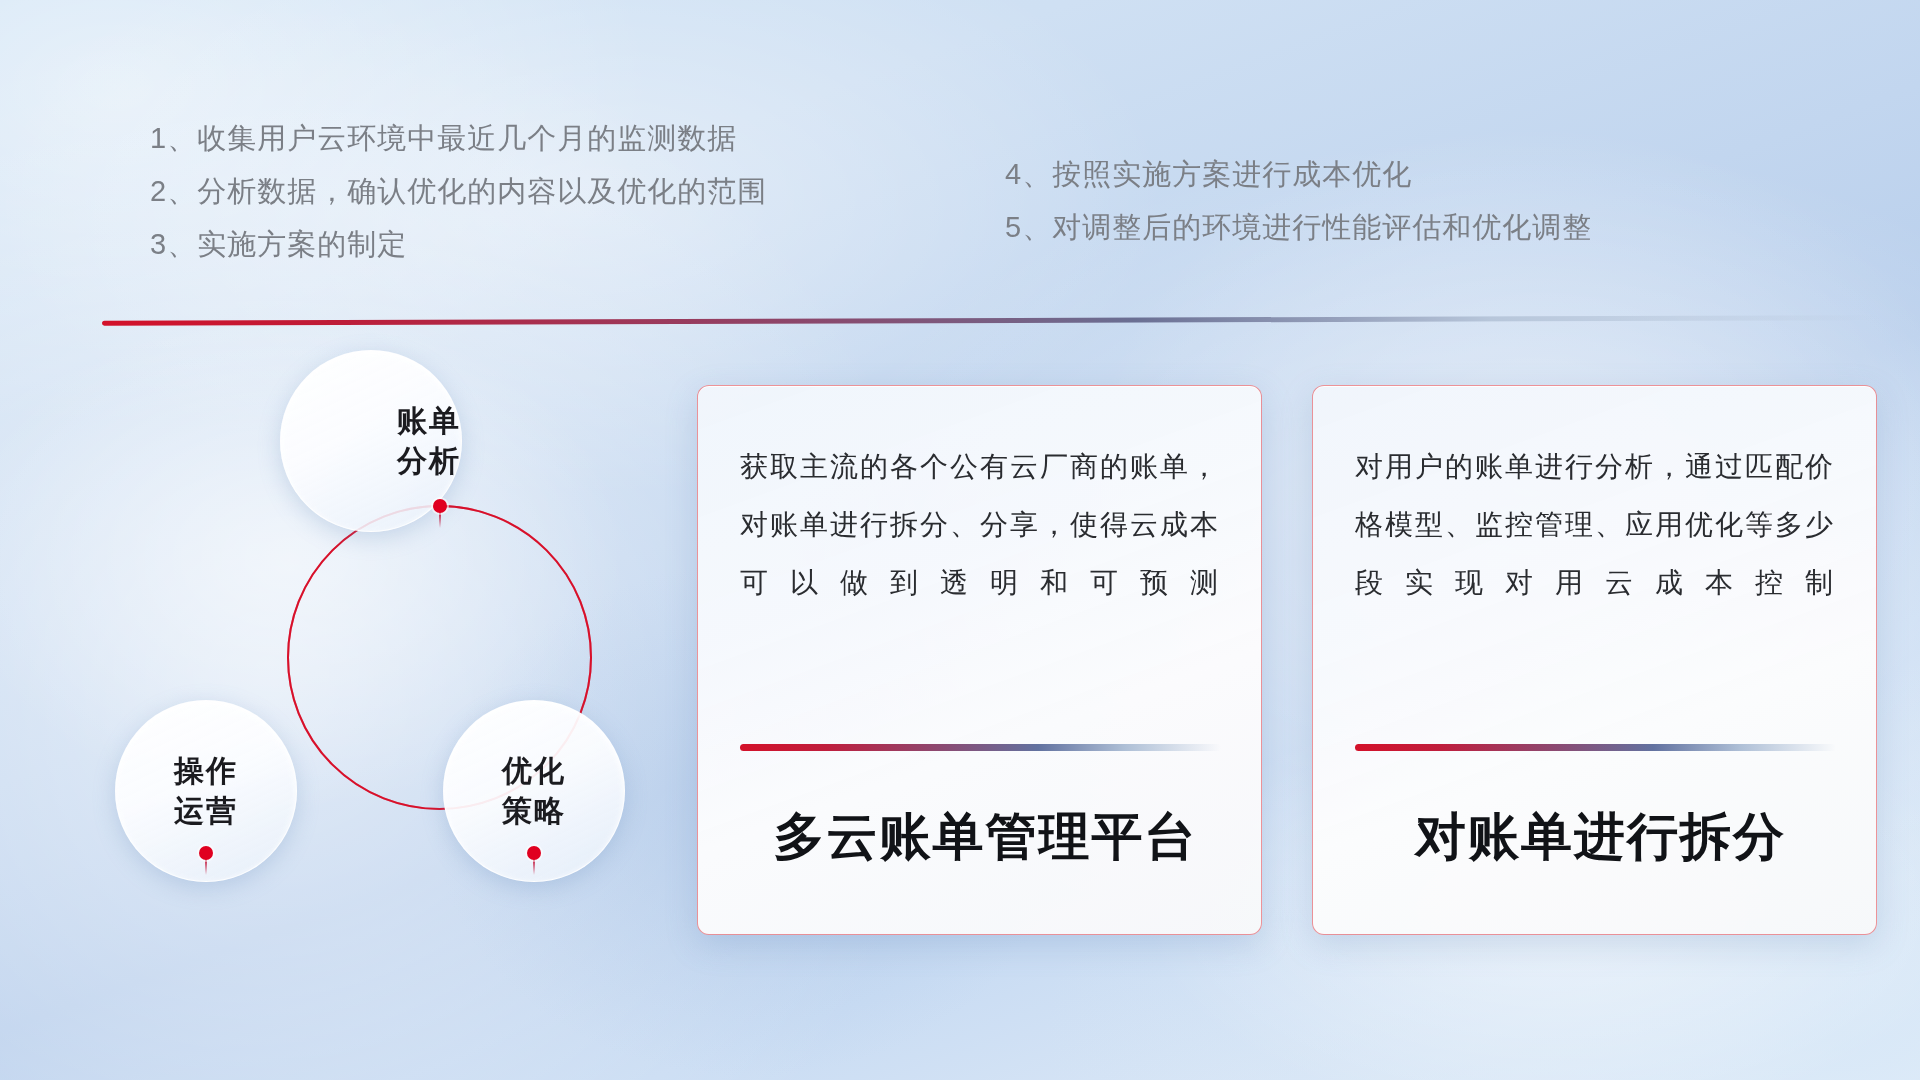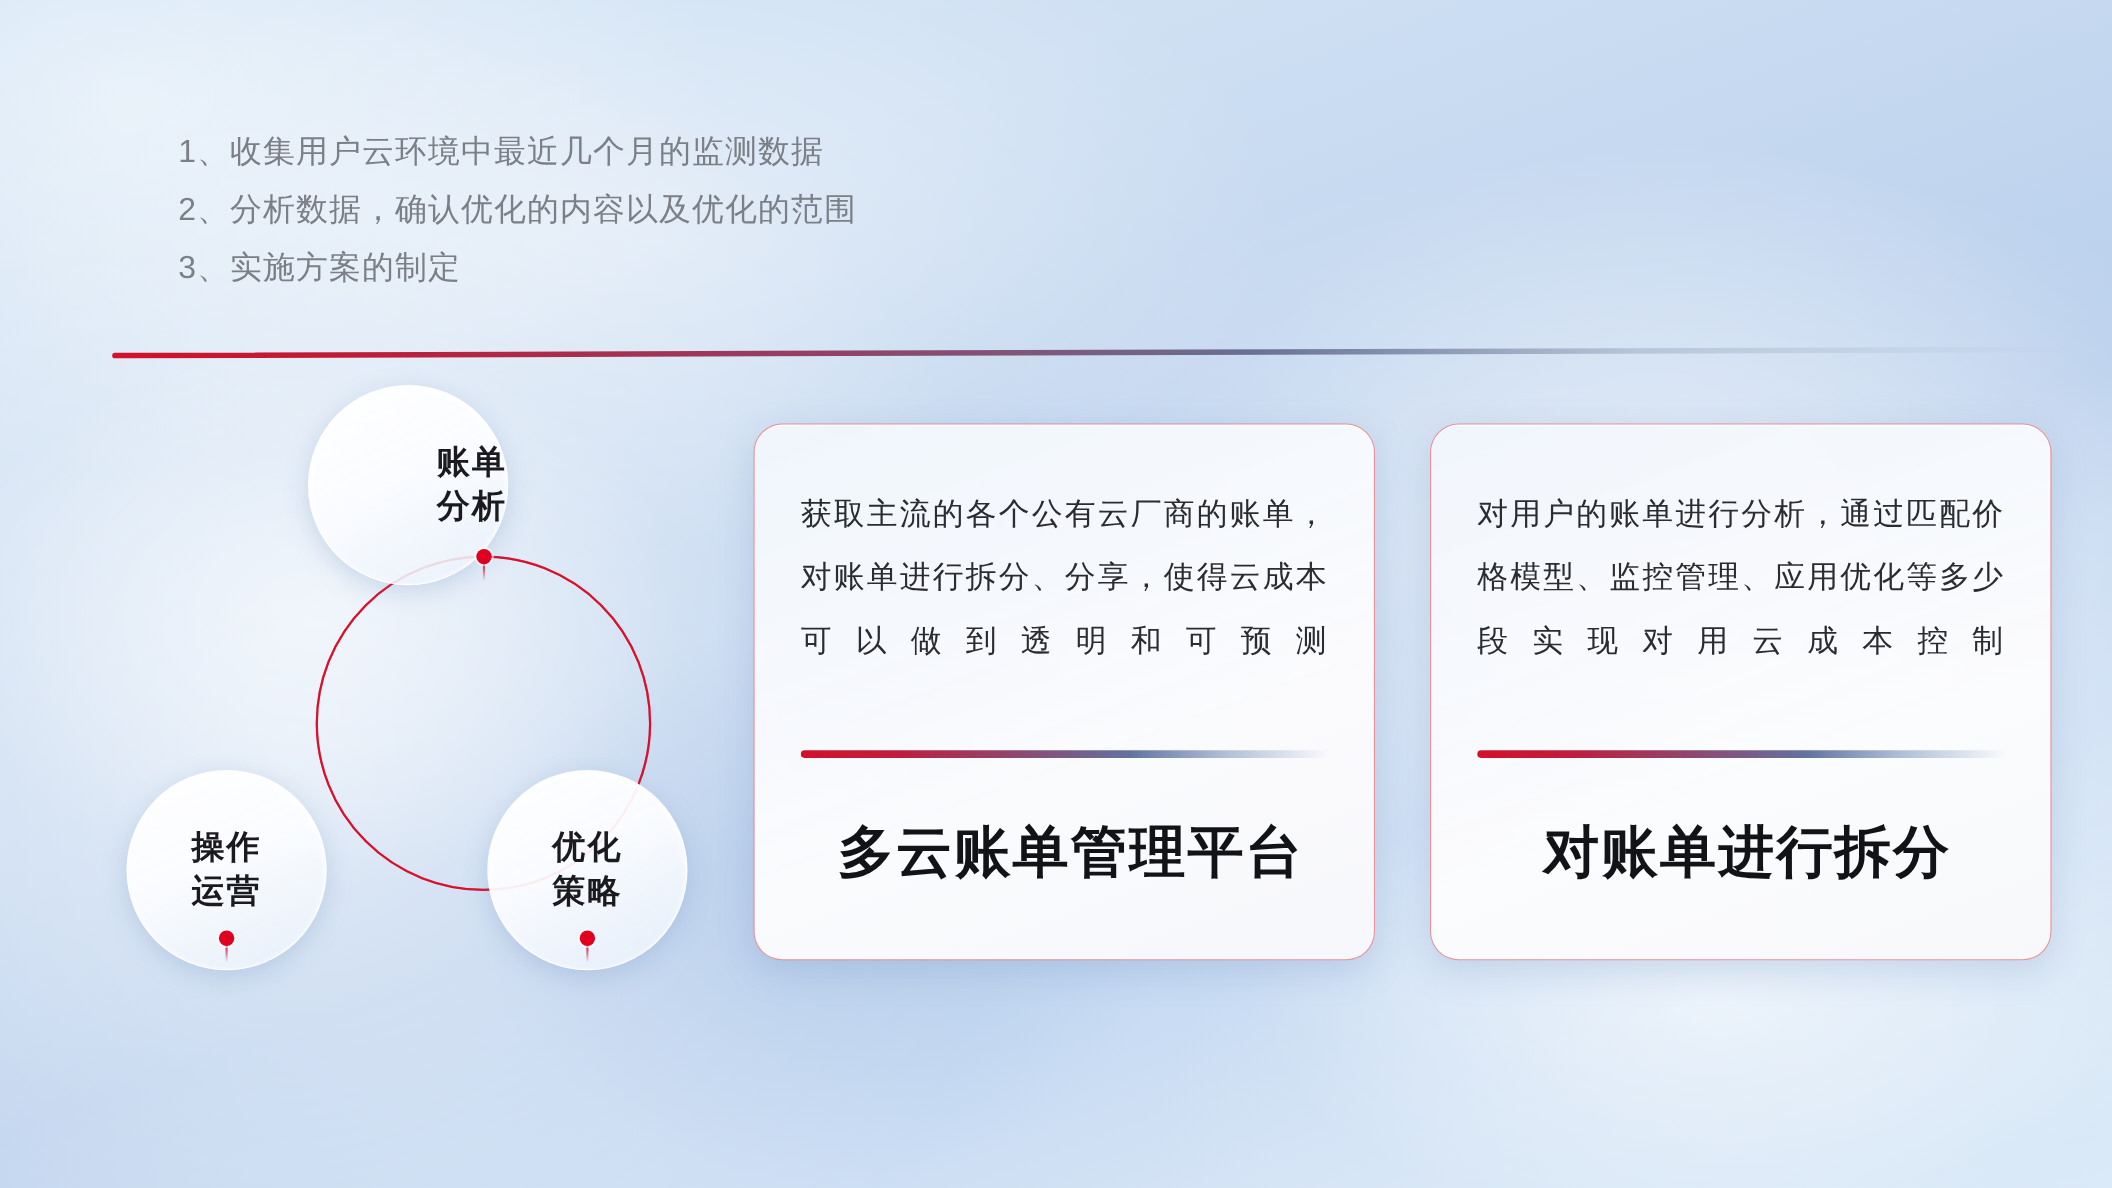--- a/index.html
+++ b/index.html
@@ -23,21 +23,21 @@
   .sheen-a { left:-60px; top:300px; width:700px; height:520px;
     background: radial-gradient(ellipse at center, rgba(255,255,255,0.55) 0%, rgba(255,255,255,0) 68%); }
   .sheen-b { left:1080px; top:120px; width:900px; height:720px;
     background: radial-gradient(ellipse at center, rgba(255,255,255,0.38) 0%, rgba(255,255,255,0) 70%); }
   .sheen-c { left:430px; top:560px; width:640px; height:520px;
     background: radial-gradient(ellipse at center, rgba(164,192,228,0.35) 0%, rgba(164,192,228,0) 70%); }
   .sheen-d { left:1150px; top:700px; width:820px; height:420px;
     background: radial-gradient(ellipse at center, rgba(255,255,255,0.5) 0%, rgba(255,255,255,0) 72%); }
 
   
-  .list-wrap { position:absolute; top:112px; left:12px; width:1724px; height:170px; }
+  .list-wrap { position:absolute; top:112px; left:0; width:1724px; height:170px; }
   .col { position:absolute; }
   .col-left { left:150px; top:0; }
   .col-right { left:1005px; top:36px; }
   .li {
     color:#7b7f86;
     font-size:29px;
     line-height:53px;
     letter-spacing:1px;
     white-space:nowrap;
   }
@@ -90,27 +90,28 @@
   .tick {
     position:absolute; width:2px; height:16px;
     background:linear-gradient(180deg,#c2143a 0%, rgba(194,20,58,0) 100%);
   }
   .tick-top { left:344px; top:162px; }
   .tick-bl  { left:110px; top:509px; }
   .tick-br  { left:438px; top:509px; }
 
   
   .card {
-    position:absolute; top:385px; width:565px; height:488px;
-    border-radius:26px;
+    position:absolute; top:385px; width:565px; height:550px;
+    border-radius:12px;
     border:1.6px solid rgba(224,60,70,0.55);
     background:
       linear-gradient(160deg, rgba(241,246,252,0.96) 0%, rgba(248,250,253,0.95) 35%, rgba(252,252,253,0.97) 62%, rgba(247,248,250,0.97) 100%);
     box-shadow: 0 10px 32px rgba(95,130,180,0.22), inset 0 1px 0 rgba(255,255,255,0.9);
     padding:52px 42px 0 42px;
+    margin-left:12px;
   }
   .card-1 { left:685px; }
   .card-2 { left:1300px; }
   .card-body {
     color:#2a2c30; font-size:28px; line-height:58px; letter-spacing:1px;
     text-align:justify; text-align-last:justify;
   }
   .card-rule {
     position:absolute; left:42px; bottom:183px; width:481px; height:7px;
     border-radius:4px;
@@ -128,20 +129,24 @@
 <div class="sheen sheen-a"></div>
 <div class="sheen sheen-b"></div>
 <div class="sheen sheen-c"></div>
 <div class="sheen sheen-d"></div>
 
 <div class="list-wrap">
   <div class="col col-left">
     <div class="li">1、收集用户云环境中最近几个月的监测数据</div>
     <div class="li">2、分析数据，确认优化的内容以及优化的范围</div>
     <div class="li">3、实施方案的制定</div>
+  </div>
+  <div class="col col-right">
+    <div class="li">4、按照实施方案进行成本优化</div>
+    <div class="li">5、对调整后的环境进行性能评估和优化调整</div>
   </div>
 </div>
 
 <div class="divider"></div>
 
 <div class="diagram">
   <div class="ring-soft"></div>
   <div class="ring"></div>
 
 

